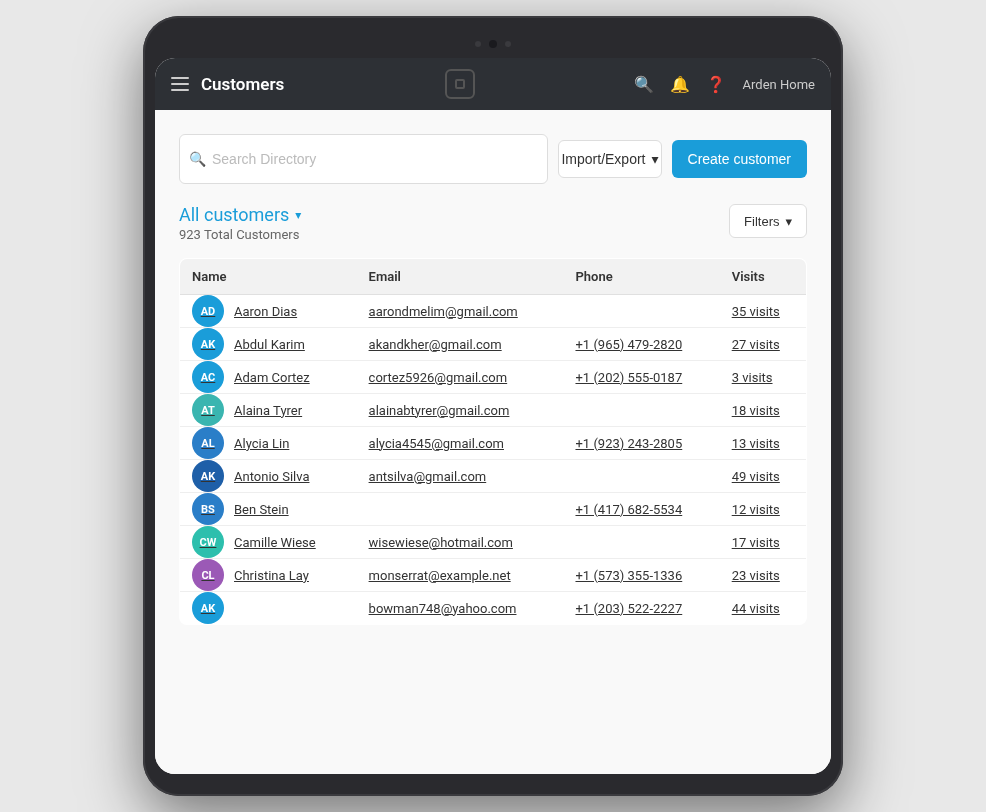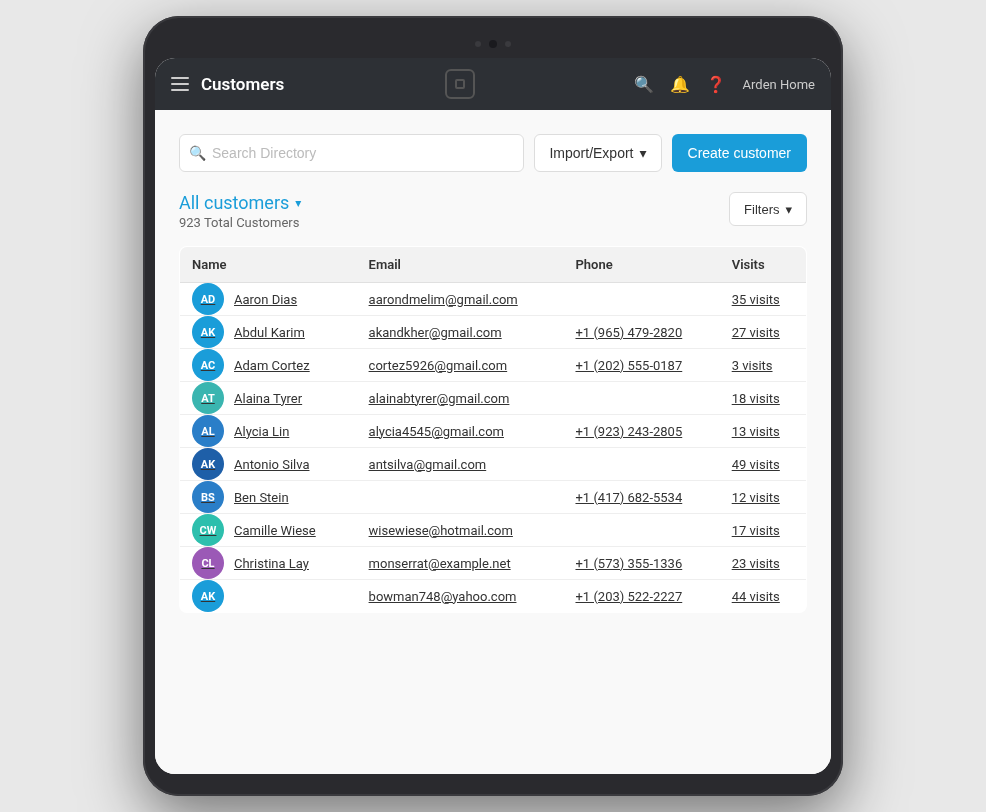--- a/index.html
+++ b/index.html
@@ -161,37 +161,37 @@
       position: absolute;
       left: 10px;
       top: 50%;
       transform: translateY(-50%);
       color: #aaa;
       font-size: 14px;
     }
 
     .search-input {
       width: 100%;
-      height: 38px;
+      height: 50px;
       border: 1px solid #ddd;
       border-radius: 6px;
       padding: 0 12px 0 32px;
       font-size: 14px;
       color: #999;
       background: #fff;
       outline: none;
     }
 
     .search-input::placeholder {
       color: #bbb;
     }
 
     .import-export-btn {
       height: 38px;
-      padding: 0 14px;
+      padding: 0 2px;
       border: 1px solid #ddd;
       border-radius: 6px;
       background: #fff;
       font-size: 14px;
       color: #333;
       display: flex;
       align-items: center;
       gap: 6px;
       cursor: pointer;
       white-space: nowrap;

